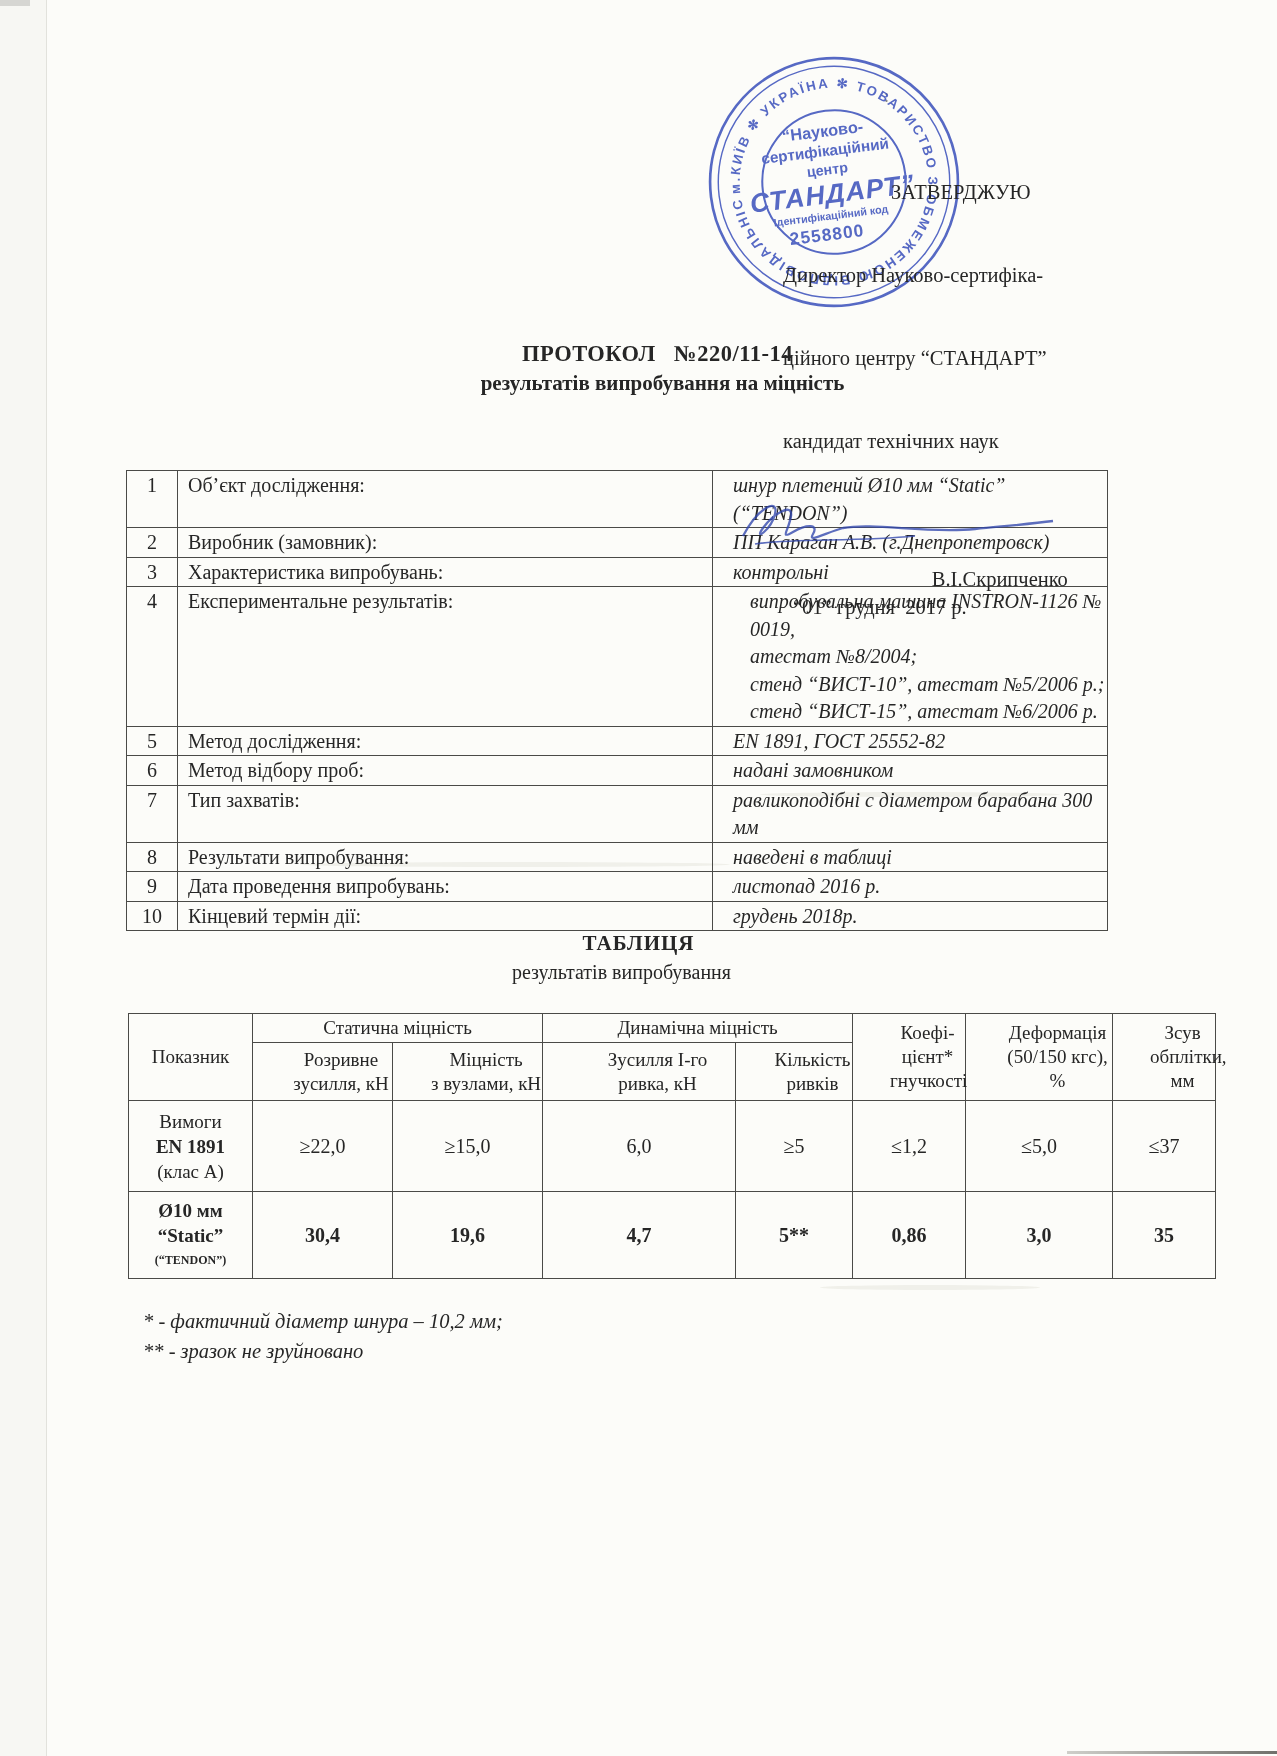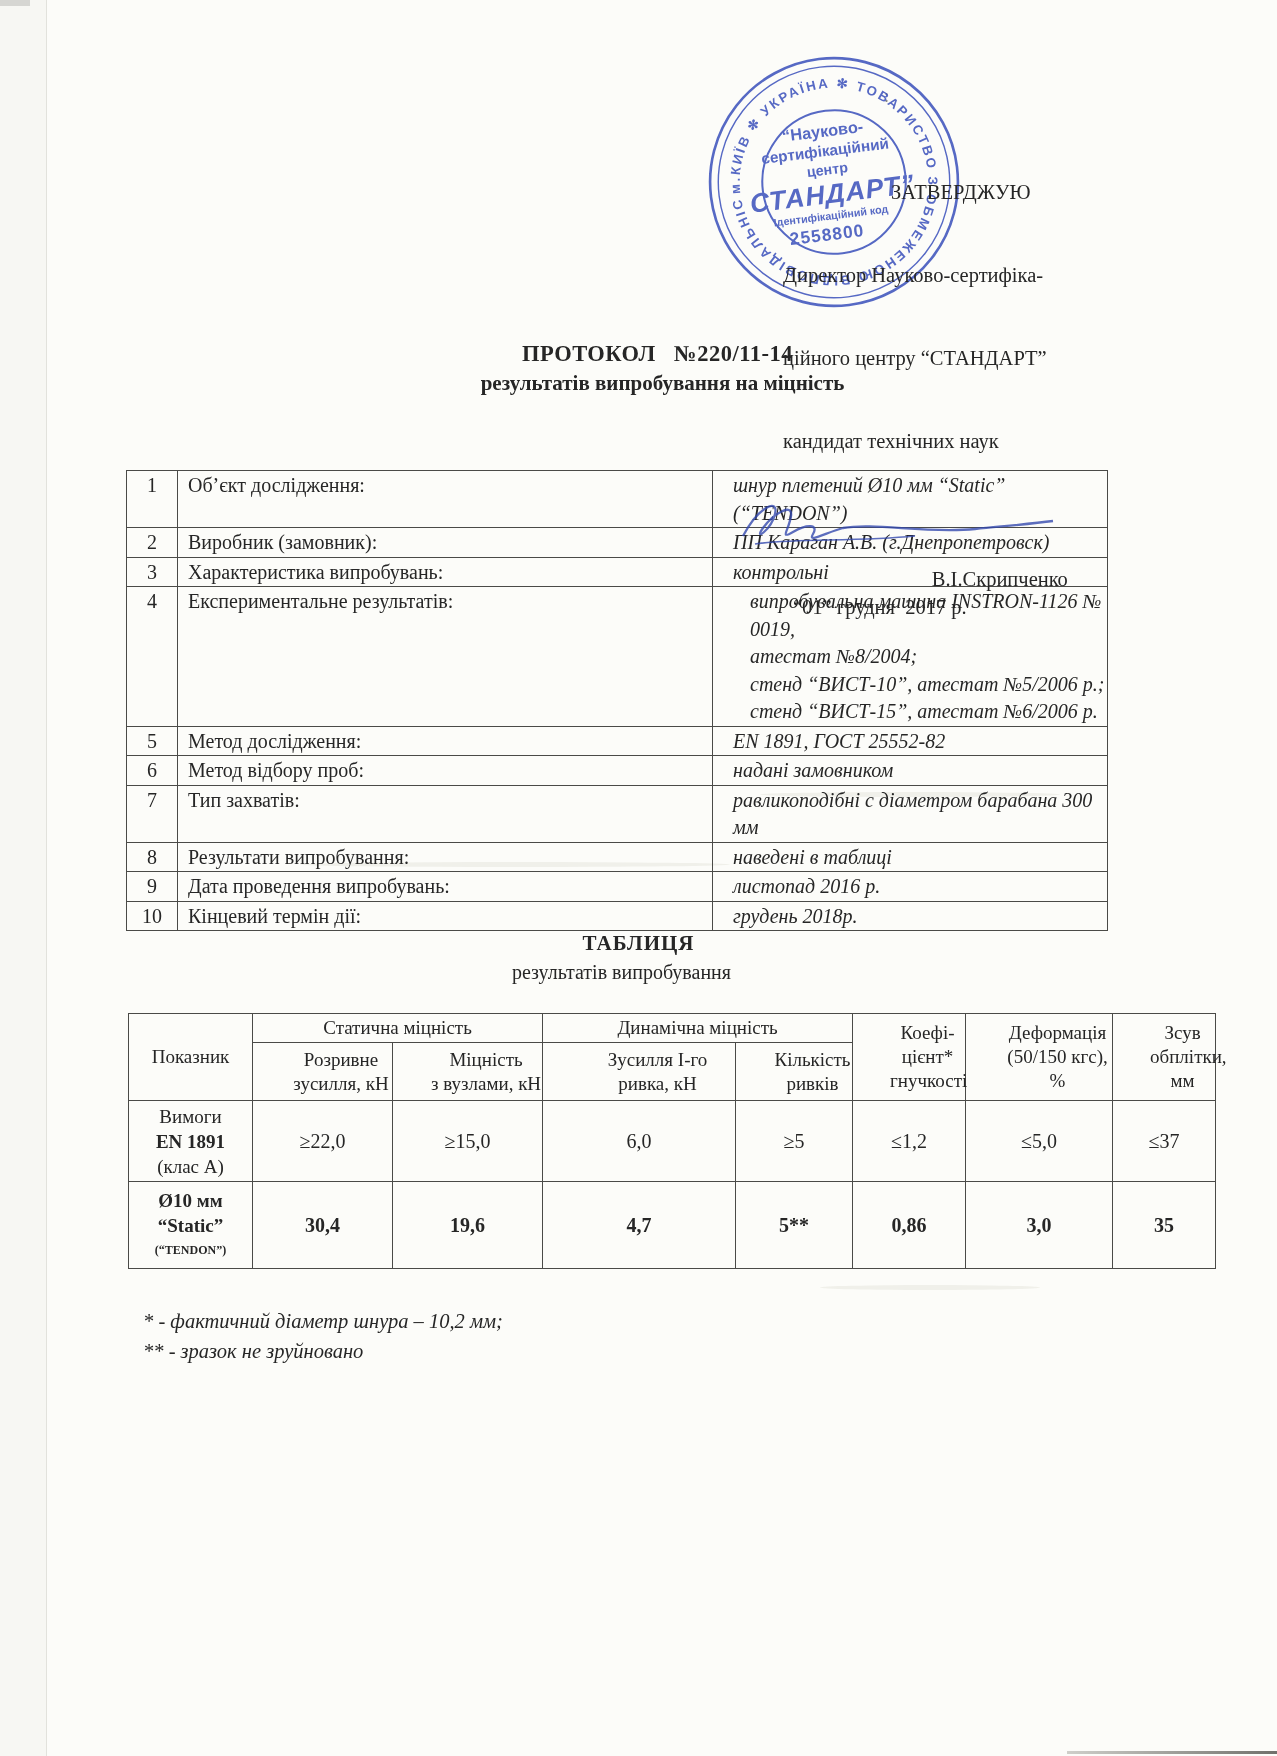--- a/index.html
+++ b/index.html
@@ -60,21 +60,21 @@
   .td-num { text-align:center; }
   .td-label { padding-left:10px; }
   .td-value { padding-left:20px; font-style:italic; font-size:19.5px;border-radius:11px; }
   .pre { white-space:pre-line;padding-left:37px; }
 
   
   .res-table { position:absolute; left:128px; top:1013px; width:1087px; }
   .res-table td { text-align:center; vertical-align:middle; font-size:19px; line-height:24px; }
   .res-table tr.hdr-top { height:29px; }
   .res-table tr.hdr-sub { height:58px; }
-  .res-table tr.data-1 { height:81px; }
+  .res-table tr.data-1 { height:91px; }
   .res-table tr.data-2 { height:87px; }
   .res-table .val { font-size:20px; }
   .bold { font-weight:bold; }
   .data-2 td { font-weight:bold; }
   .name-cell div { line-height:25px; }
 
   
   .footnotes { position:absolute; left:143px; top:1306px; font-size:20.5px; line-height:30px;
                font-weight:normal; font-style:italic; }
 </style>

